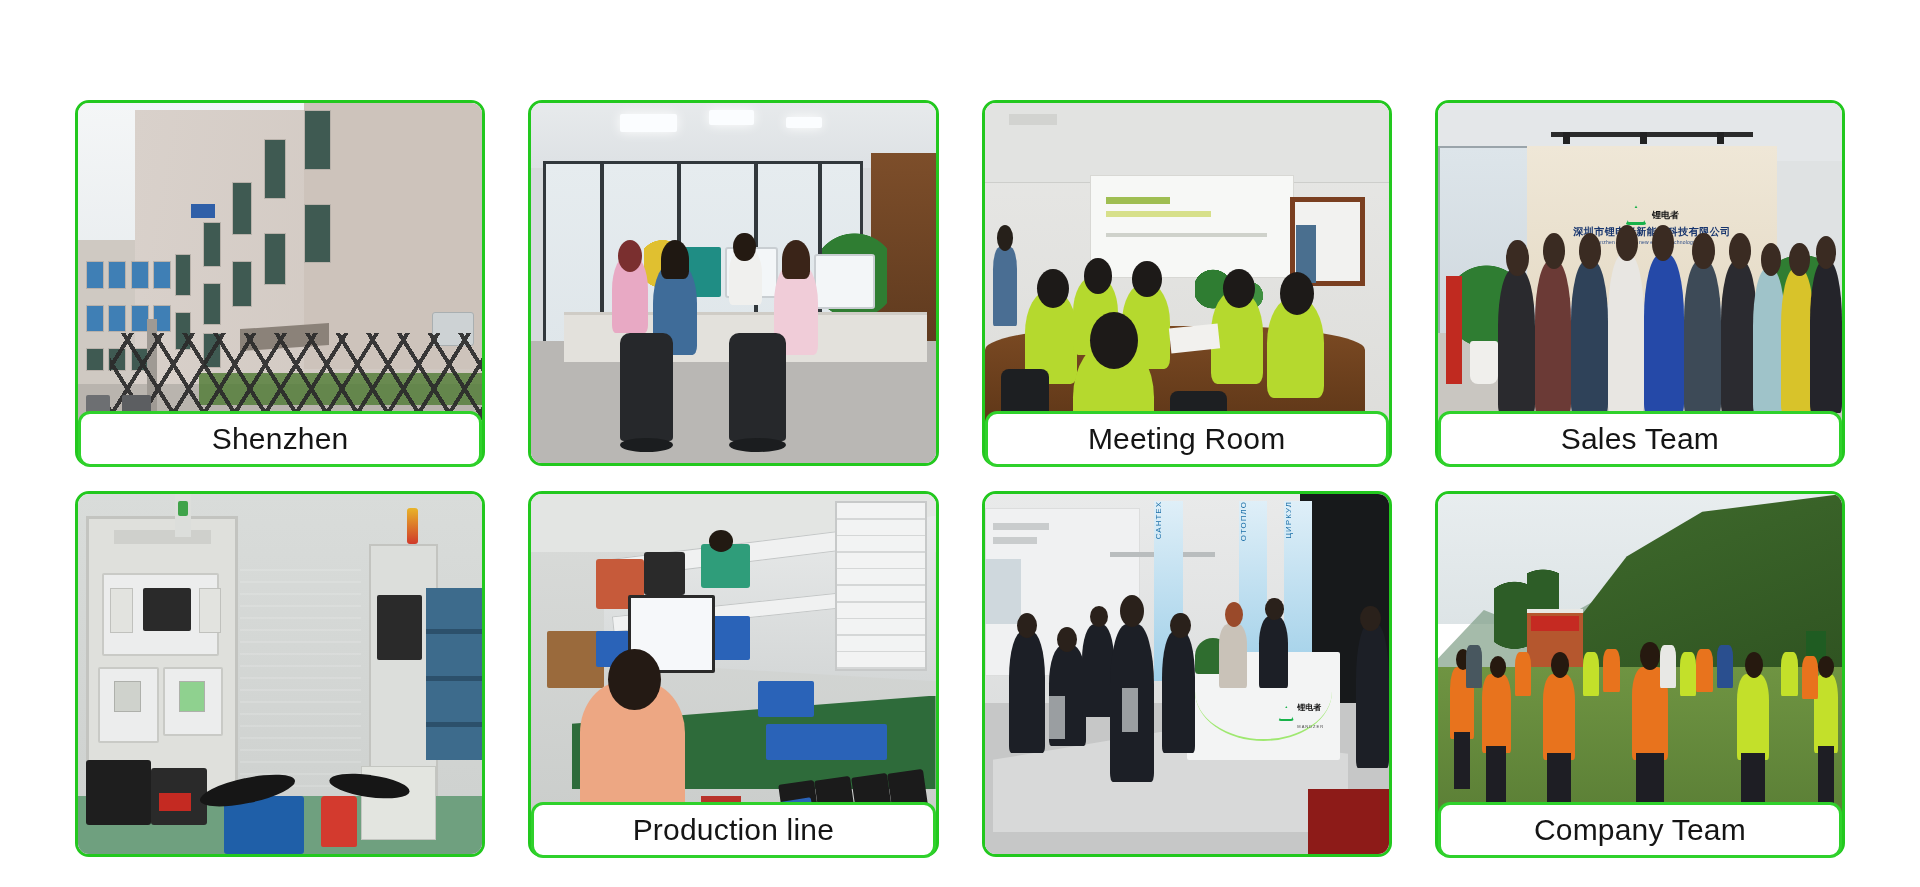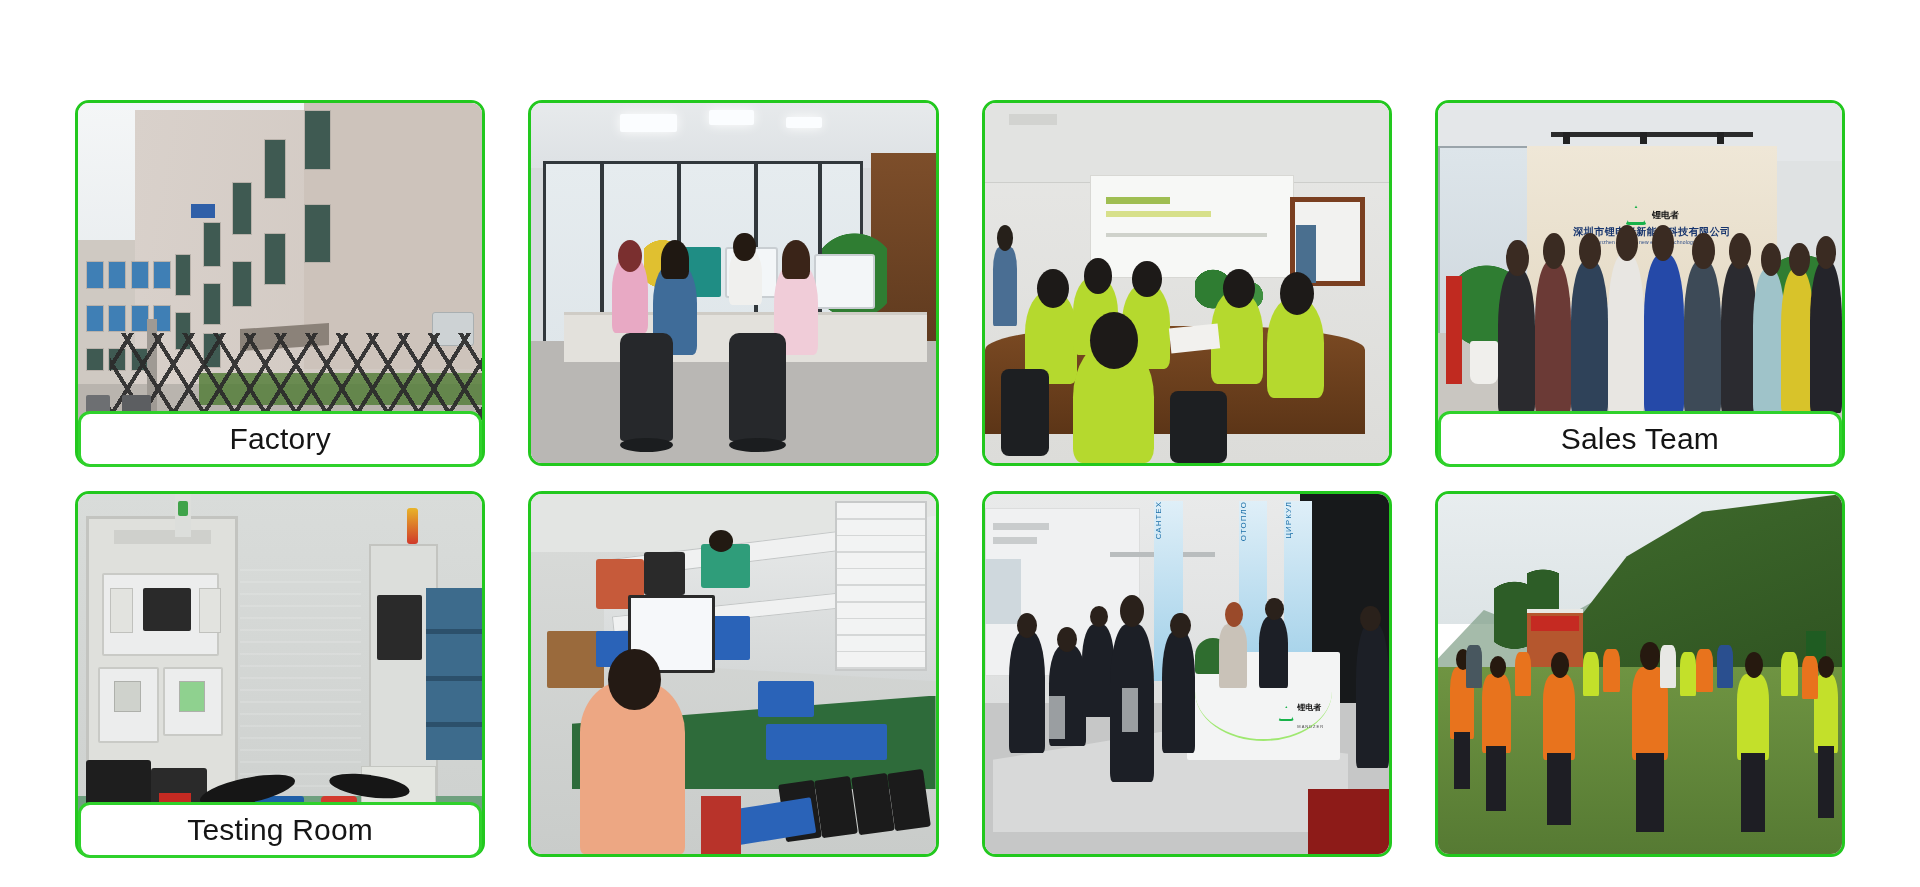--- a/index.html
+++ b/index.html
@@ -249,21 +249,21 @@
       <div class="ph f-canopy"></div>
       <div class="ph f-ac"></div>
       <div class="ph f-ground"></div>
       <div class="ph f-hedge"></div>
       <div class="ph f-post" style="left:17%"></div>
       <div class="ph f-fence"></div>
       <div class="ph" style="left:2%; bottom:14%; width:6%; height:5%; background:#6d6f72; border-radius:2px"></div>
       <div class="ph" style="left:11%; bottom:13%; width:7%; height:6%; background:#5c5e61; border-radius:2px"></div>
     </div>
     <div class="card-label">
-      <span class="card-label-text">Factory</span>
+      <span class="card-label-text">Shenzhen</span>
     </div>
   </div>
 
   <div class="card">
     <div class="card-photo">
       <div class="ph fill" style="background:#d7dadc"></div>
       <div class="ph o-ceil"></div>
       <div class="ph o-light" style="left:22%; top:3%; width:14%; height:5%"></div>
       <div class="ph o-light" style="left:44%; top:2%; width:11%; height:4%"></div>
       <div class="ph o-light" style="left:63%; top:4%; width:9%;  height:3%"></div>
@@ -319,20 +319,23 @@
       <div class="ph m-head" style="left:59%; top:46%; width:8%; height:11%"></div>
       <div class="ph m-shirt" style="left:70%; top:54%; width:14%; height:28%"></div>
       <div class="ph m-head" style="left:73%; top:47%; width:8.5%; height:12%"></div>
       <div class="ph m-shirt" style="left:22%; top:66%; width:20%; height:34%"></div>
       <div class="ph m-head" style="left:26%; top:58%; width:12%; height:16%"></div>
       <div class="ph" style="left:2%; top:40%; width:6%; height:22%; background:#4a6e93; border-radius:28% 28% 4% 4%"></div>
       <div class="ph" style="left:3%; top:34%; width:4%; height:7%; background:#26201a; border-radius:50%"></div>
       <div class="ph m-chair" style="left:4%;  bottom:2%; width:12%; height:24%"></div>
       <div class="ph m-chair" style="left:46%; bottom:0;  width:14%; height:20%"></div>
       <div class="ph" style="left:46%; top:62%; width:12%; height:7%; background:#f2f1ee; transform:rotate(-6deg)"></div>
+    </div>
+    <div class="card-label">
+      <span class="card-label-text">Meeting Room</span>
     </div>
   </div>
 
   <div class="card">
     <div class="card-photo">
       <div class="ph fill" style="background:#dfe2e3"></div>
       <div class="ph s-ceil"></div>
       <div class="ph s-glass"></div>
       <div class="ph s-wall"></div>
       <div class="ph s-track"></div>
@@ -403,23 +406,20 @@
       <div class="ph t-bench"></div>
       <div class="ph t-bin"></div>
       <div class="ph t-stool"></div>
       <div class="ph" style="left:70%; bottom:4%; width:18%; height:20%; background:#e3e5e0; border:1px solid #c4c6c1"></div>
       <div class="ph" style="left:2%;  bottom:8%; width:16%; height:18%; background:#1e1e1e; border-radius:3px"></div>
       <div class="ph" style="left:18%; bottom:8%; width:14%; height:16%; background:#2a2a2a; border-radius:3px"></div>
       <div class="ph" style="left:20%; bottom:12%; width:8%; height:5%; background:#c42a22"></div>
       <div class="ph t-cable" style="left:30%; bottom:14%; width:24%; height:7%; transform:rotate(-12deg)"></div>
       <div class="ph t-cable" style="left:62%; bottom:16%; width:20%; height:6%; transform:rotate(8deg)"></div>
     </div>
-    <div class="card-label">
-      <span class="card-label-text">Testing Room</span>
-    </div>
   </div>
 
   <div class="card">
     <div class="card-photo">
       <div class="ph p-wall"></div>
       <div class="ph p-ceil"></div>
       <div class="ph p-rail"></div>
       <div class="ph p-railbar" style="left:20%; top:14%; right:20%; height:5%; transform:rotate(-7deg)"></div>
       <div class="ph p-railbar" style="left:20%; top:30%; right:12%; height:4%; transform:rotate(-6deg)"></div>
       <div class="ph p-board"></div>
@@ -435,20 +435,23 @@
       <div class="ph p-blue" style="left:58%; top:64%; width:30%; height:10%"></div>
       <div class="ph p-black" style="left:62%; bottom:4%;  width:9%; height:16%; transform:rotate(-8deg)"></div>
       <div class="ph p-black" style="left:71%; bottom:5%;  width:9%; height:16%; transform:rotate(-8deg)"></div>
       <div class="ph p-black" style="left:80%; bottom:6%;  width:9%; height:16%; transform:rotate(-8deg)"></div>
       <div class="ph p-black" style="left:89%; bottom:7%;  width:9%; height:16%; transform:rotate(-8deg)"></div>
       <div class="ph p-blue" style="left:48%; bottom:4%;  width:22%; height:10%; transform:rotate(-9deg)"></div>
       <div class="ph p-mon"></div>
       <div class="ph p-worker"></div>
       <div class="ph p-whead"></div>
       <div class="ph" style="left:42%; bottom:0; width:10%; height:16%; background:#b8332a"></div>
+    </div>
+    <div class="card-label">
+      <span class="card-label-text">Production line</span>
     </div>
   </div>
 
   <div class="card">
     <div class="card-photo">
       <div class="ph e-back"></div>
       <div class="ph e-dark"></div>
       <div class="ph e-panelW"></div>
       <div class="ph" style="left:2%; top:8%; width:14%; height:2%; background:#c9cccd"></div>
       <div class="ph" style="left:2%; top:12%; width:11%; height:2%; background:#c9cccd"></div>
@@ -533,15 +536,18 @@
       <div class="ph c-vest-y" style="left:36%; top:44%; width:4%; height:12%"></div>
       <div class="ph c-vest-o" style="left:41%; top:43%; width:4%; height:12%"></div>
       <div class="ph c-vest-y" style="left:60%; top:44%; width:4%; height:12%"></div>
       <div class="ph c-vest-o" style="left:64%; top:43%; width:4%; height:12%"></div>
       <div class="ph c-vest-y" style="left:85%; top:44%; width:4%; height:12%"></div>
       <div class="ph c-vest-o" style="left:90%; top:45%; width:4%; height:12%"></div>
       <div class="ph" style="left:7%;  top:42%; width:4%; height:12%; background:#48575f; border-radius:26% 26% 6% 6%"></div>
       <div class="ph" style="left:55%; top:42%; width:4%; height:12%; background:#e8e8e5; border-radius:26% 26% 6% 6%"></div>
       <div class="ph" style="left:69%; top:42%; width:4%; height:12%; background:#2a4f8f; border-radius:26% 26% 6% 6%"></div>
     </div>
+    <div class="card-label">
+      <span class="card-label-text">Company Team</span>
+    </div>
   </div>
 
 </div>
 
 </body></html>

